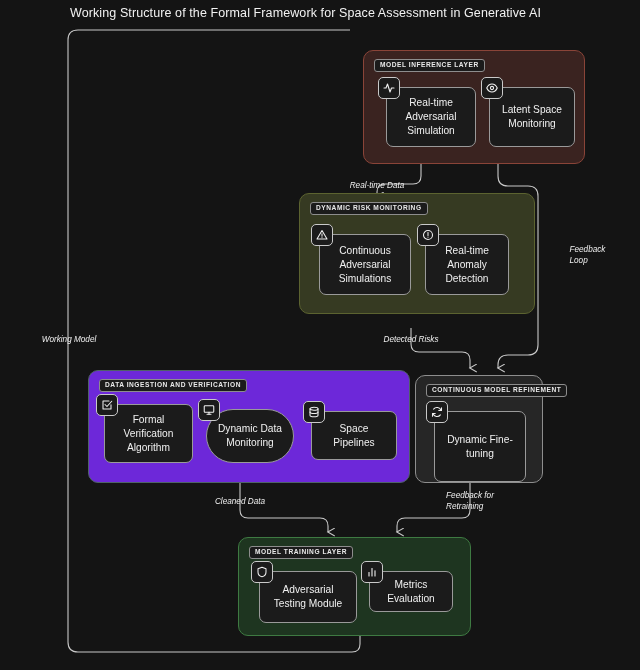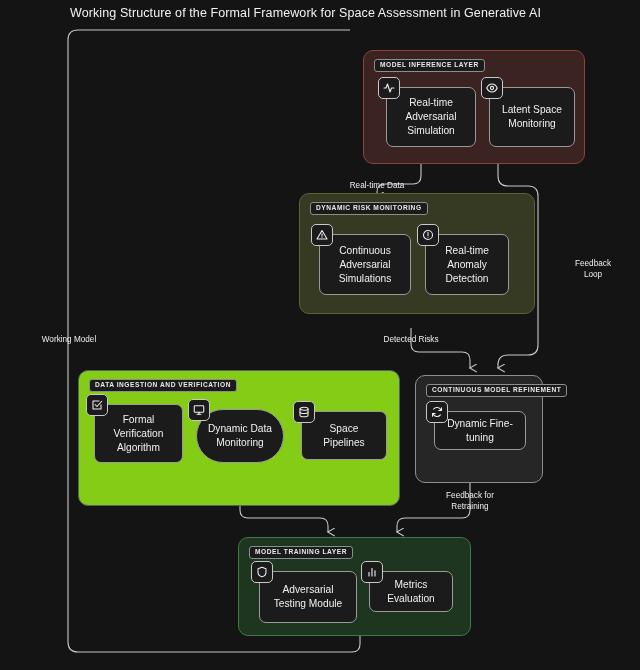--- a/index.html
+++ b/index.html
@@ -36,21 +36,21 @@
   .node .label{white-space:pre-line;}
   .nicon{
     position:absolute;left:-9px;top:-11px;width:20px;height:20px;
     background:#1b1b1b;border:1px solid #c9c9c9;border-radius:5px;
     display:flex;align-items:center;justify-content:center;
   }
   .nicon svg{display:block;}
 
   .elabel{
     position:absolute;font-size:8.2px;color:#efefef;white-space:pre-line;
-    text-align:center;line-height:11px;
+    line-height:11px;font-style:italic;
   }
 </style>
 </head>
 <body>
 
 <div id="stage">
 
   <div class="title">Working Structure of the Formal Framework for Space Assessment in Generative AI</div>
 
   <svg class="wires" viewBox="0 0 640 670">
@@ -74,21 +74,21 @@
       <path d="M 470,483 L 470,510 Q 470,518 462,518 L 405,518 Q 397,518 397,526 L 397,532" marker-end="url(#ah)"></path>
 
       <path d="M 360,636 L 360,644 Q 360,652 352,652 L 300,652"></path>
 
       <path d="M 68,300 L 68,300"></path>
     </g>
   </svg>
 
   <div class="elabel" style="left:377px;top:180px;transform:translateX(-50%);">Real-time Data</div>
   <div class="elabel" style="left:411px;top:334px;transform:translateX(-50%);">Detected Risks</div>
-  <div class="elabel" style="left:593px;top:258px;transform:translateX(-50%);">Feedback Loop</div>
+  <div class="elabel" style="left:593px;top:244px;transform:translateX(-50%);">Feedback Loop</div>
   <div class="elabel" style="left:69px;top:334px;transform:translateX(-50%);">Working Model</div>
   <div class="elabel" style="left:240px;top:496px;transform:translateX(-50%);">Cleaned Data</div>
   <div class="elabel" style="left:470px;top:490px;transform:translateX(-50%);">Feedback for
 Retraining</div>
 
   <div class="cluster" style="left:363px;top:50px;width:222px;height:114px;background:#3a2320;border:1px solid #8a4438;">
     <div class="ctitle">MODEL INFERENCE LAYER</div>
 
     <div class="node" style="left:22px;top:36px;width:90px;height:60px;">
       <span class="nicon">
@@ -136,21 +136,21 @@
           <line x1="12" y1="7" x2="12" y2="13"></line>
           <line x1="12" y1="16.2" x2="12" y2="16.4"></line>
         </svg>
       </span>
       <span class="label">Real-time
 Anomaly
 Detection</span>
     </div>
   </div>
 
-  <div class="cluster" style="left:78px;top:370px;width:322px;height:136px;background:#84cc16;border:1px solid #4f6268;">
+  <div class="cluster" style="left:88px;top:370px;width:322px;height:113px;background:#6d28d9;border:1px solid #4f6268;">
     <div class="ctitle">DATA INGESTION AND VERIFICATION</div>
 
     <div class="node" style="left:15px;top:33px;width:89px;height:59px;">
       <span class="nicon">
         <svg width="12" height="12" viewBox="0 0 24 24" fill="none" stroke="#f0f0f0" stroke-width="2.1" stroke-linecap="round" stroke-linejoin="round">
           <path d="M20,11.5 L20,20 L4,20 L4,4 L16,4"></path>
           <polyline points="8,11 12,15 21.5,4.5"></polyline>
         </svg>
       </span>
       <span class="label">Formal
@@ -178,21 +178,21 @@
           <path d="M4,12 C4,13.7 7.6,15 12,15 C16.4,15 20,13.7 20,12"></path>
         </svg>
       </span>
       <span class="label">Space Pipelines</span>
     </div>
   </div>
 
   <div class="cluster" style="left:415px;top:375px;width:128px;height:108px;background:#262626;border:1px solid #8e8e8e;">
     <div class="ctitle">CONTINUOUS MODEL REFINEMENT</div>
 
-    <div class="node" style="left:18px;top:35px;width:92px;height:39px;">
+    <div class="node" style="left:18px;top:35px;width:92px;height:71px;">
       <span class="nicon">
         <svg width="12" height="12" viewBox="0 0 24 24" fill="none" stroke="#f0f0f0" stroke-width="2.1" stroke-linecap="round" stroke-linejoin="round">
           <polyline points="21,3.5 21,9 15.5,9"></polyline>
           <polyline points="3,20.5 3,15 8.5,15"></polyline>
           <path d="M20,9 A8.5,8.5 0 0 0 5.2,6.2"></path>
           <path d="M4,15 A8.5,8.5 0 0 0 18.8,17.8"></path>
         </svg>
       </span>
       <span class="label">Dynamic Fine-
 tuning</span>

